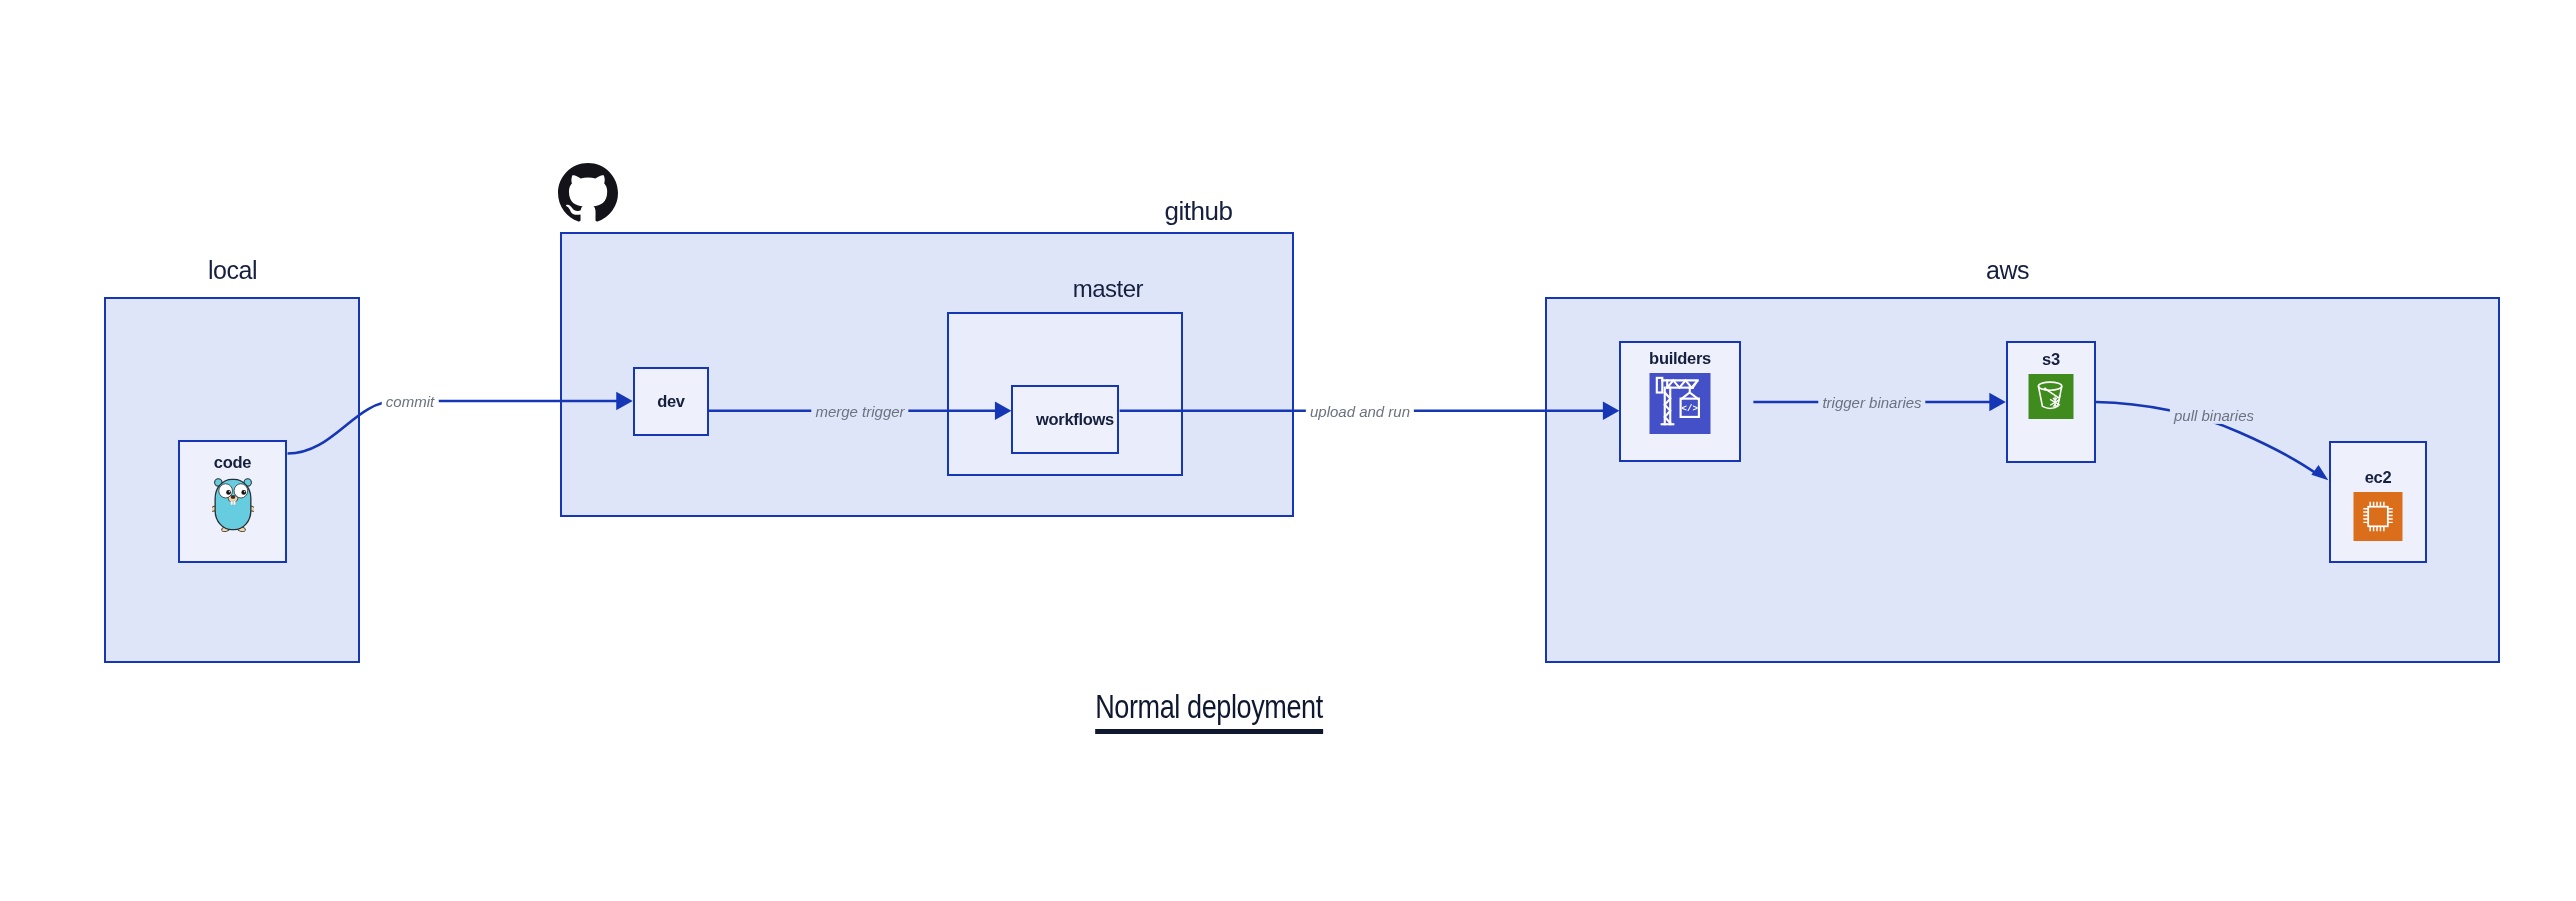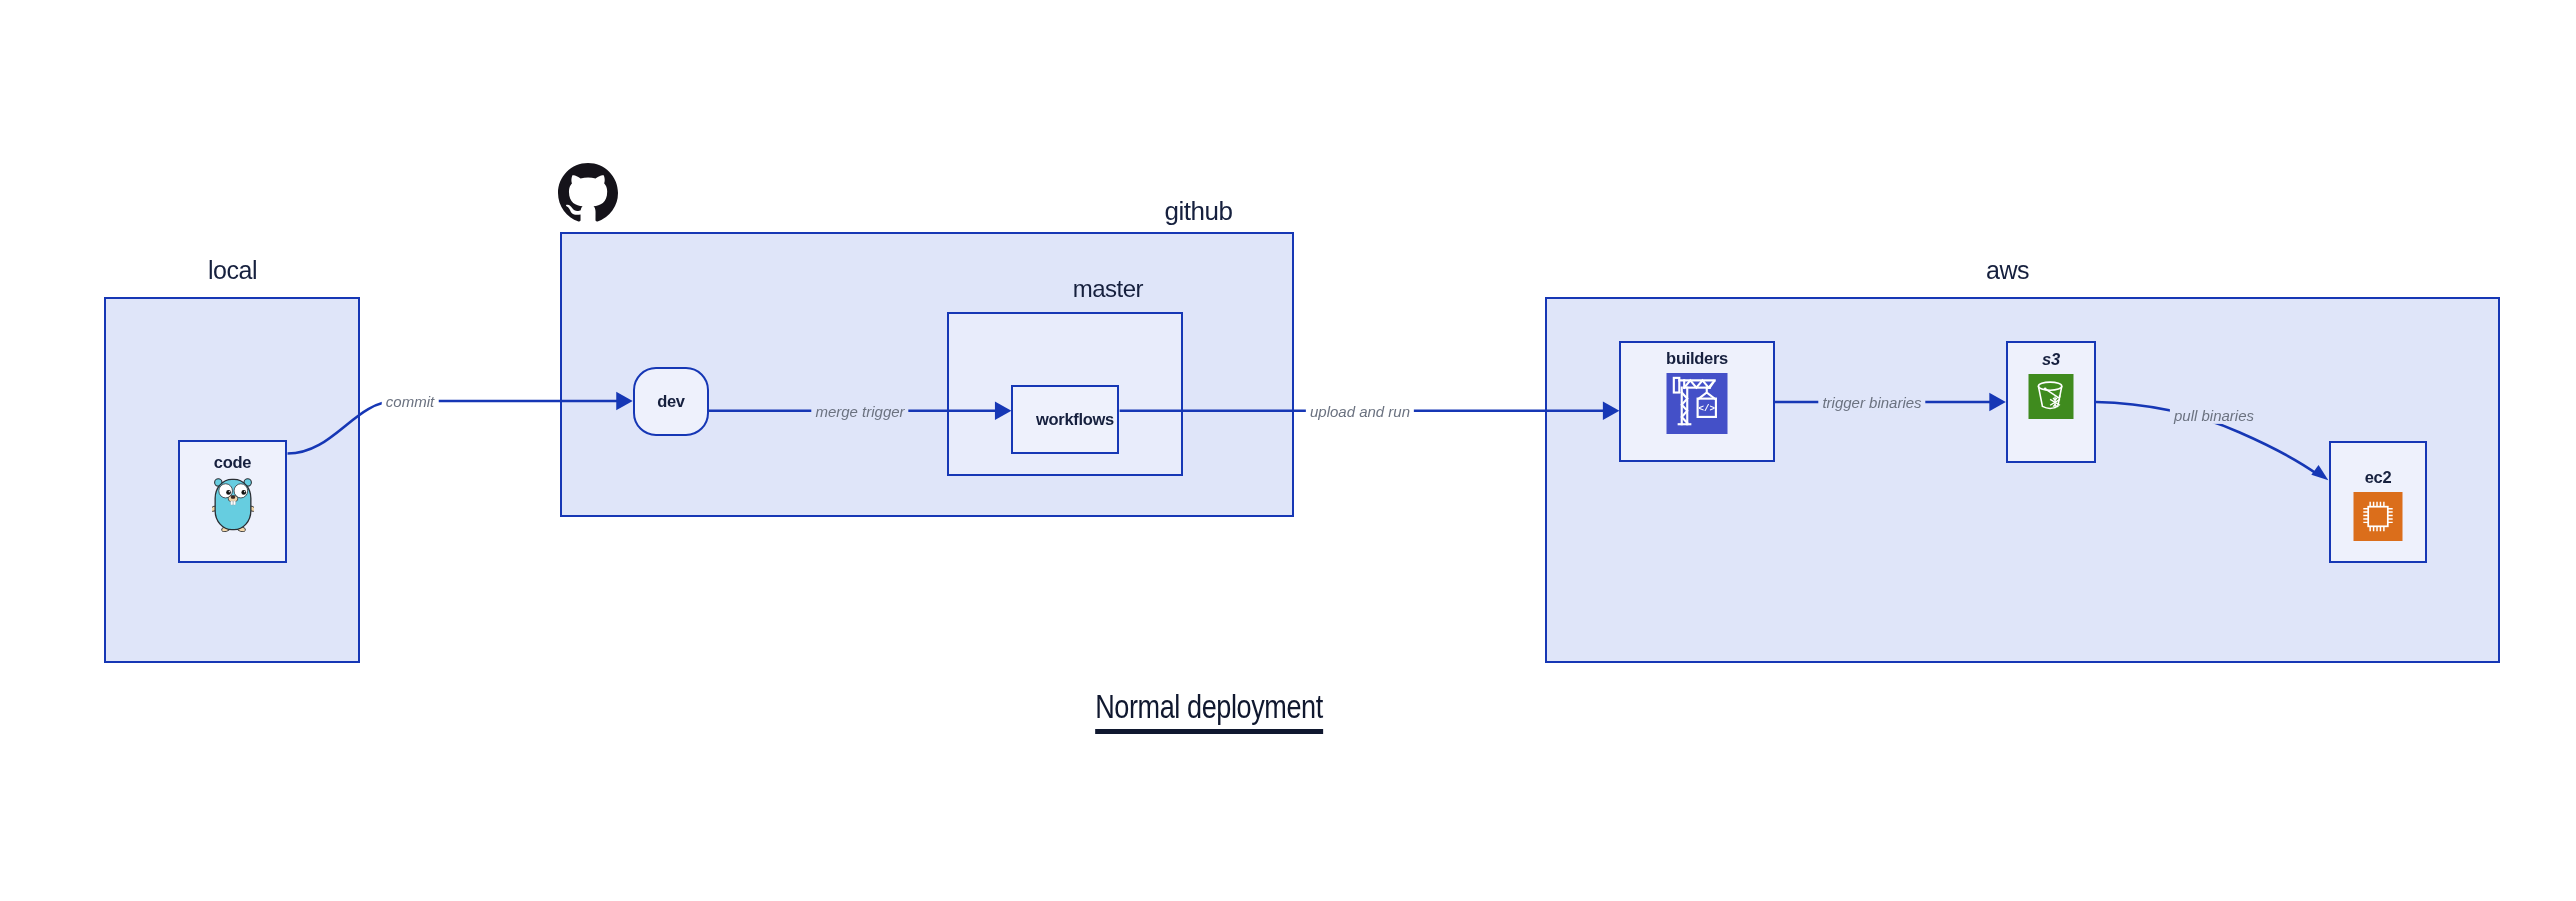--- a/index.html
+++ b/index.html
@@ -26,28 +26,28 @@
               color:#6b7280;white-space:nowrap;padding:0.5px 4.1px;line-height:1.15;}
   .bg-white{background:#ffffff;}
   .bg-fill{background:#dfe5f9;}
   
   #local-box{left:104px;top:297px;width:256px;height:366px;}
   #local-label{left:155px;top:256px;width:155px;}
   #code-box{left:178px;top:440px;width:109px;height:123px;padding-top:11px;}
   #github-box{left:560px;top:232px;width:734px;height:285px;}
   #github-label{left:1108px;top:196px;width:181px;font-size:26px;}
   #octocat{position:absolute;left:558px;top:163px;width:60px;height:60px;}
-  #dev-box{left:633px;top:367px;width:76px;height:69px;border-radius:23px;}
+  #dev-box{left:633px;top:367px;width:76px;height:69px;}
   #master-box{left:947px;top:312px;width:236px;height:164px;}
   #master-label{left:988px;top:275px;width:155px;font-size:24px;text-align:right;}
   #workflows-box{left:1011px;top:385px;width:108px;height:69px;padding-left:20px;}
   #aws-box{left:1545px;top:297px;width:955px;height:366px;}
   #aws-label{left:1930px;top:256px;width:155px;}
-  #builders-box{left:1619px;top:341px;width:156px;height:121px;padding-top:6.2px;}
-  #s3-box{left:2006px;top:341px;width:90px;height:122px;padding-top:7.2px;font-style:italic;}
+  #builders-box{left:1619px;top:341px;width:122px;height:121px;padding-top:6.2px;}
+  #s3-box{left:2006px;top:341px;width:90px;height:122px;padding-top:7.2px;}
   #ec2-box{left:2329px;top:441px;width:98px;height:122px;padding-top:25px;}
   #lbl-commit{left:410px;top:401px;}
   #lbl-merge{left:860px;top:411px;}
   #lbl-uploadrun{left:1360px;top:411px;}
   #lbl-uploadbin{left:1872px;top:402px;}
   #lbl-pullbin{left:2214px;top:415px;}
   #title{
     position:absolute;left:1209px;top:688px;transform:translateX(-50%) scaleX(0.82);
     font-size:33px;font-weight:500;color:#10182f;white-space:nowrap;letter-spacing:-0.5px;
     border-bottom:5.2px solid #10182f;padding-bottom:3.1px;

